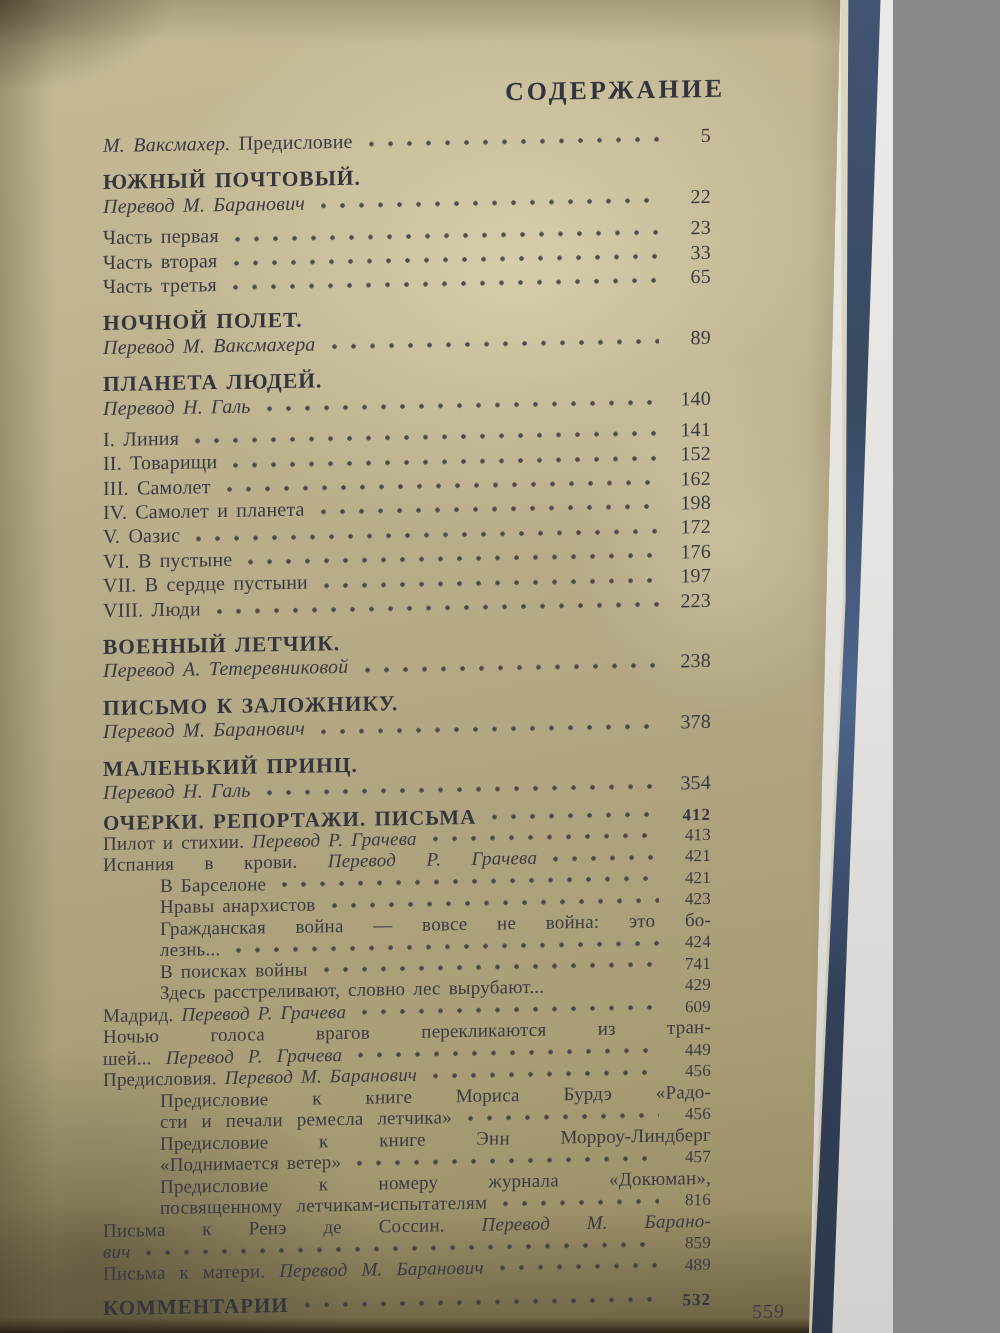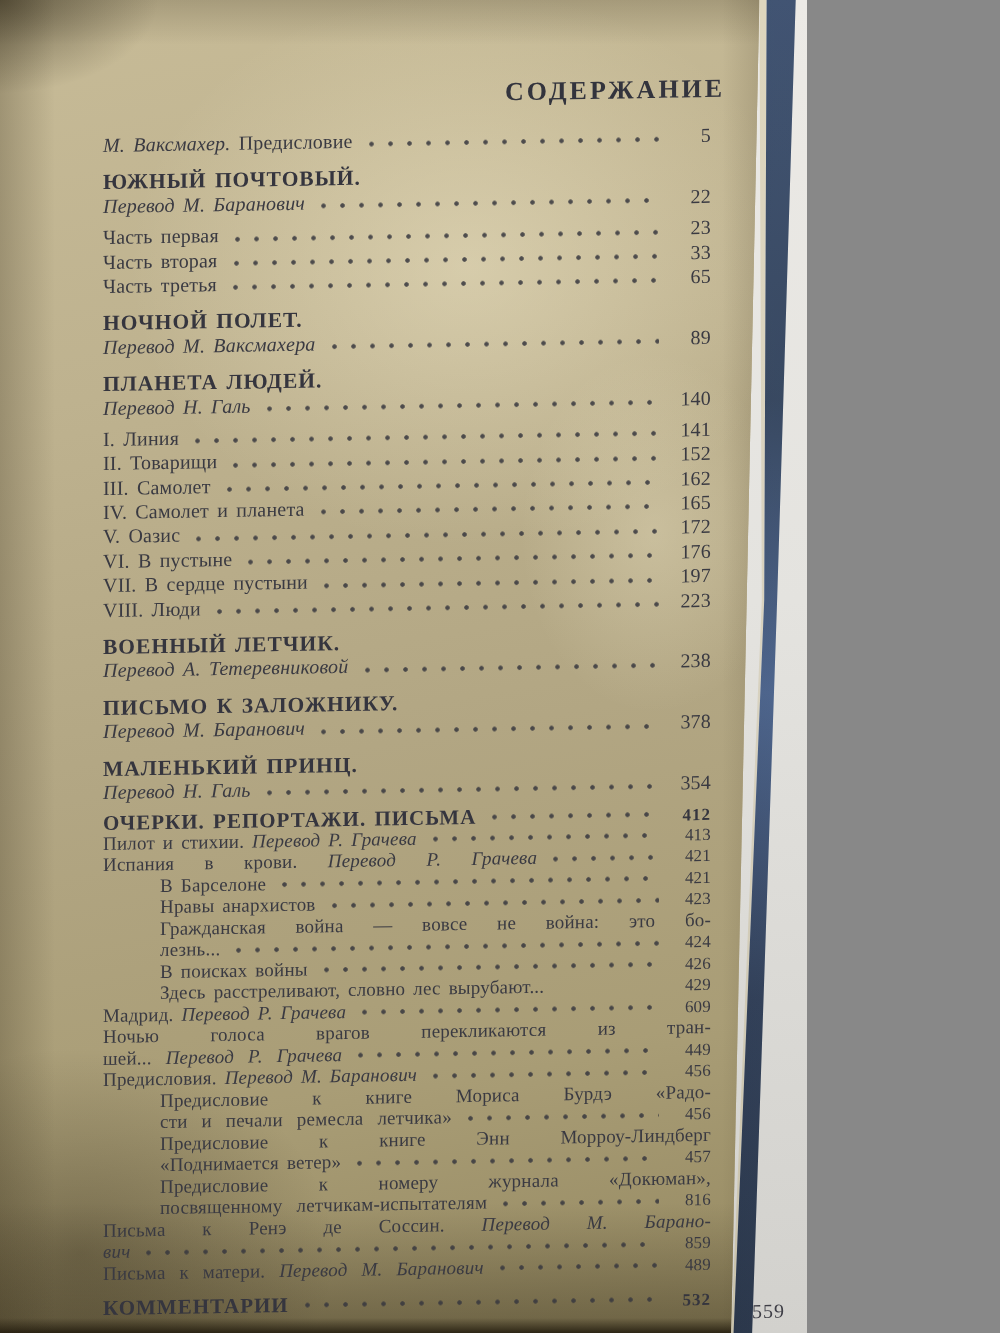--- a/index.html
+++ b/index.html
@@ -1,17 +1,17 @@
 <!DOCTYPE html>
 <html><head>
 <meta charset="utf-8">
 <style>
   html,body{margin:0;padding:0;background:#888;}
   .scene{
-    position:relative;width:807px;height:1333px;overflow:hidden;
+    position:relative;width:893px;height:1333px;overflow:hidden;
     background:linear-gradient(180deg,#eceae6 0%,#e4e3df 45%,#d2d1cd 100%);
     font-family:"Liberation Serif","DejaVu Serif",serif;
   }
   
   .paper{
     position:absolute;inset:0;
     clip-path:polygon(0 0,94.1% 0,90.6% 100%,0 100%);
     background:
       radial-gradient(ellipse 60% 30% at 58% 20%, rgba(252,244,214,0.38), rgba(252,244,214,0) 70%),
       radial-gradient(ellipse 22% 18% at 81% 40%, rgba(244,236,206,0.30), rgba(244,236,206,0) 75%),
@@ -150,21 +150,21 @@
           <span class="pg">152</span>
         </div>
         <div class="row item">
           <span class="txt"><span>III. Самолет</span></span>
           <span class="dots"></span>
           <span class="pg">162</span>
         </div>
         <div class="row item">
           <span class="txt"><span>IV. Самолет и планета</span></span>
           <span class="dots"></span>
-          <span class="pg">165</span>
+          <span class="pg">198</span>
         </div>
         <div class="row item">
           <span class="txt"><span>V. Оазис</span></span>
           <span class="dots"></span>
           <span class="pg">172</span>
         </div>
         <div class="row item">
           <span class="txt"><span>VI. В пустыне</span></span>
           <span class="dots"></span>
           <span class="pg">176</span>
@@ -234,21 +234,21 @@
           <span class="txt"><span>Гражданская война — вовсе не война: это бо-</span></span>
         </div>
         <div class="row sub">
           <span class="txt"><span>лезнь...</span></span>
           <span class="dots"></span>
           <span class="pg">424</span>
         </div>
         <div class="row sub">
           <span class="txt"><span>В поисках войны</span></span>
           <span class="dots"></span>
-          <span class="pg">426</span>
+          <span class="pg">741</span>
         </div>
         <div class="row sub nd">
           <span class="txt"><span>Здесь расстреливают, словно лес вырубают...</span></span>
           <span class="dots"></span>
           <span class="pg">429</span>
         </div>
         <div class="row item">
           <span class="txt"><span>Мадрид. </span><span class="it">Перевод Р. Грачева</span></span>
           <span class="dots"></span>
           <span class="pg">609</span>

